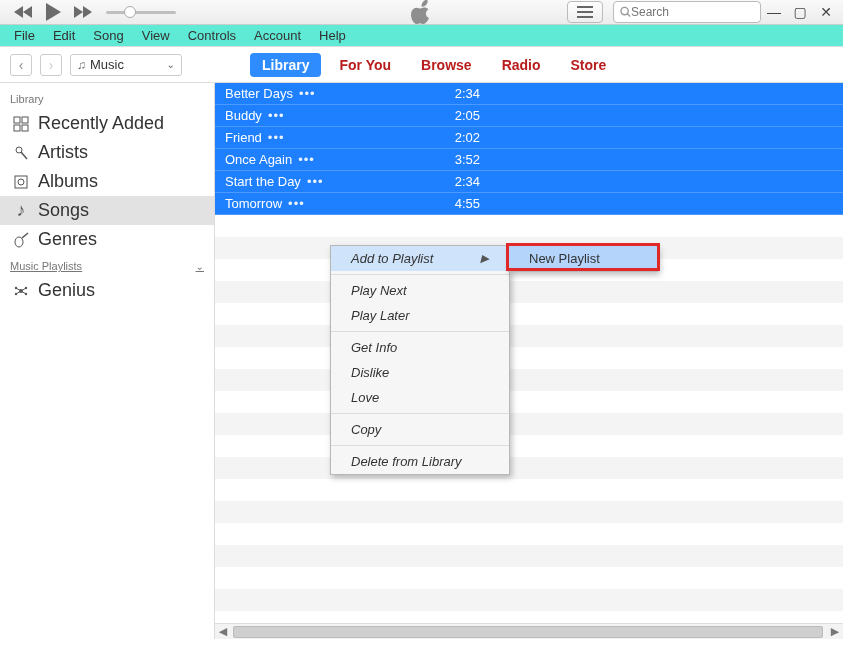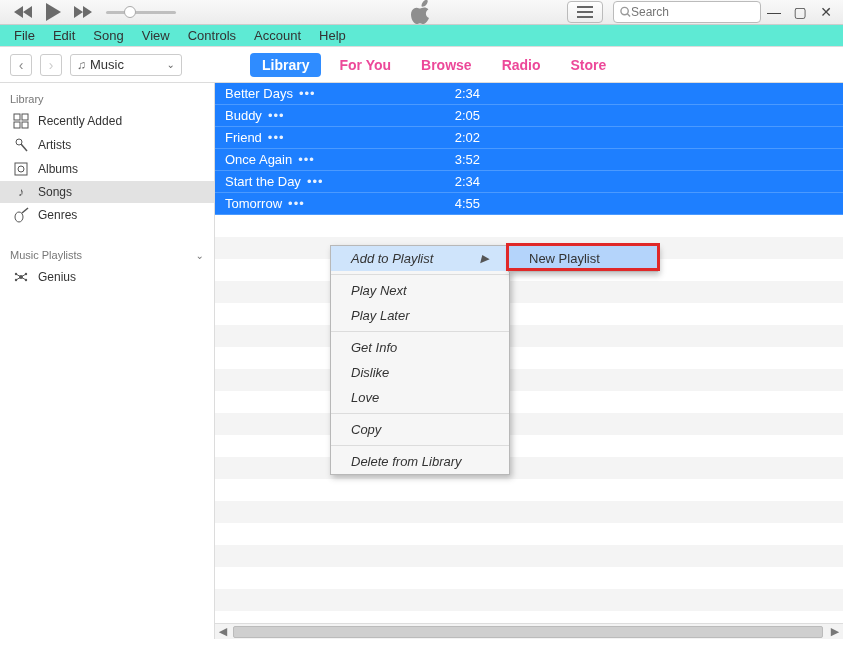--- a/index.html
+++ b/index.html
@@ -23,30 +23,30 @@
   
   .menubar { height:22px; background:#5eead4; border-bottom:1px solid #dcdcdc; display:flex; align-items:center; padding-left:6px; gap:2px; }
   .menubar .mitem { padding:2px 8px; font-size:13px; }
 
   
   .navbar { height:36px; border-bottom:1px solid #dcdcdc; display:flex; align-items:center; padding:0 10px; gap:8px; background:#fff; }
   .navbtn { width:22px; height:22px; border:1px solid #ccc; border-radius:3px; display:flex; align-items:center; justify-content:center; color:#888; font-size:14px; }
   .src-picker { width:112px; height:22px; border:1px solid #ccc; border-radius:3px; display:flex; align-items:center; padding:0 6px; font-size:13px; justify-content:space-between; }
   .src-picker .ic { color:#666; font-size:12px; margin-right:4px; }
   .tabs { margin-left:60px; display:flex; gap:6px; }
-  .tab { padding:4px 12px; border-radius:4px; font-size:14px; font-weight:600; color:#ec4899; }
+  .tab { padding:4px 12px; border-radius:4px; font-size:14px; font-weight:600; color:#b91c1c; }
   .tab.active { background:#2f8cff; color:#fff; }
 
   
   .main { display:flex; height:calc(100% - 40px - 22px - 36px); }
 
   
   .sidebar { width:215px; border-right:1px solid #dcdcdc; background:#fff; padding-top:6px; overflow:hidden; }
   .side-heading { font-size:11px; color:#777; padding:4px 10px; display:flex; justify-content:space-between; align-items:center; }
-  .side-item { display:flex; align-items:center; gap:8px; padding:4px 12px; font-size:12px; }
+  .side-item { display:flex; align-items:center; gap:8px; padding:4px 12px; font-size:18px; }
   .side-item.sel { background:#e2e2e2; }
   .side-icon { width:18px; display:flex; align-items:center; justify-content:center; color:#555; }
 
   
   .content { flex:1; display:flex; flex-direction:column; overflow:hidden; position:relative; }
   .col-headers { height:24px; border-bottom:1px solid #ddd; display:flex; align-items:center; font-size:12px; color:#444; background:#fff; }
   .ch { padding:0 10px; border-right:1px solid #eee; height:100%; display:flex; align-items:center; }
   .ch.name { width:225px; }
   .ch.time { width:50px; justify-content:flex-end; }
   .ch.artist { width:120px; justify-content:space-between; }
@@ -206,21 +206,21 @@
     <div class="side-item">
       <span class="side-icon">
           <svg width="16" height="16" viewBox="0 0 16 16">
             <ellipse cx="6" cy="10" rx="4" ry="5" fill="none" stroke="#555"></ellipse>
             <line x1="9" y1="6" x2="15" y2="1" stroke="#555" stroke-width="1.5"></line>
           </svg>
         </span>
       <span>Genres</span>
     </div>
 
-    <div class="side-heading" style="margin-top:18px;">
+    <div class="side-heading" style="margin-top:2px;text-decoration:underline;">
       <span>Music Playlists</span>
         <span style="font-size:10px;">⌄</span>
     </div>
     <div class="side-item">
       <span class="side-icon">
           <svg width="16" height="16" viewBox="0 0 16 16">
             <circle cx="8" cy="8" r="2" fill="#555"></circle>
             <circle cx="3" cy="5" r="1.2" fill="#555"></circle>
             <circle cx="13" cy="5" r="1.2" fill="#555"></circle>
             <circle cx="3" cy="11" r="1.2" fill="#555"></circle>

